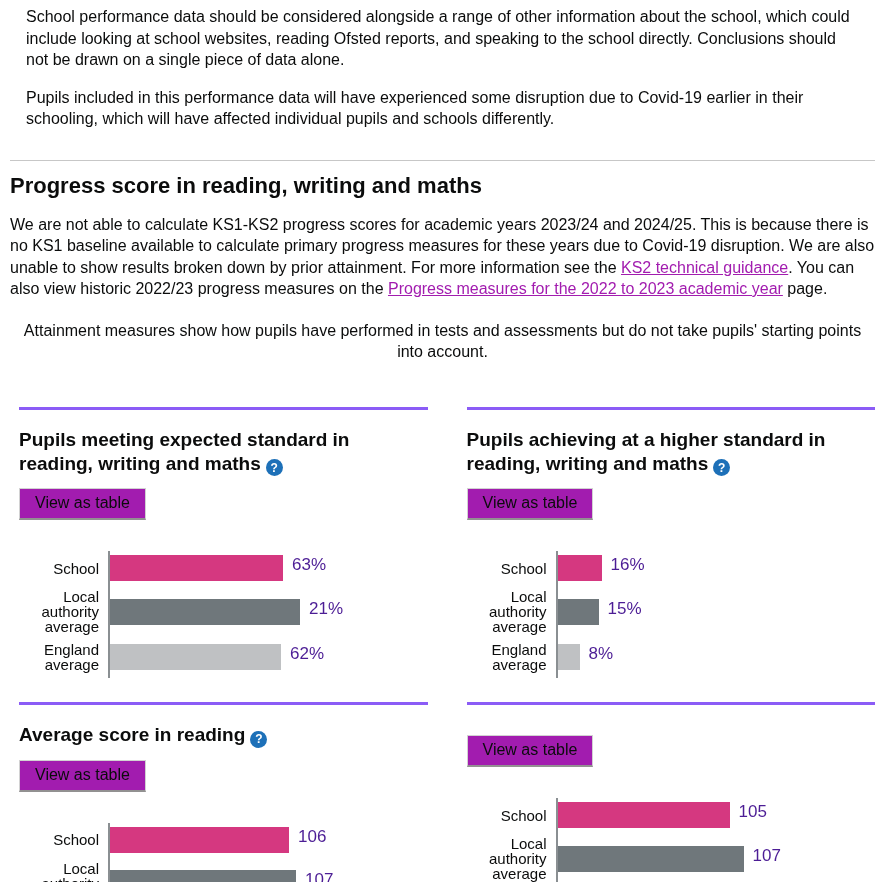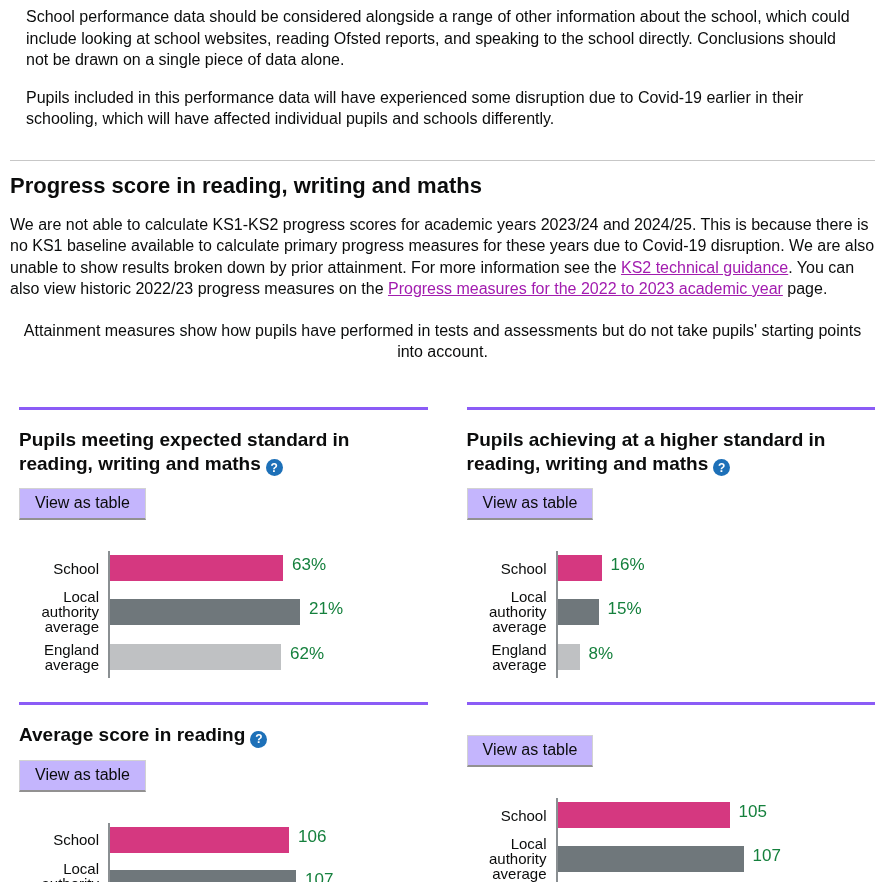--- a/index.html
+++ b/index.html
@@ -38,39 +38,39 @@
     width: 17px; height: 17px; border-radius: 50%;
     background: #1d70b8; color: #ffffff;
     font-size: 12px; font-weight: bold; line-height: 1;
     margin-left: 5px; vertical-align: -2px; cursor: pointer;
   }
   button.view-table-btn {
     display: inline-block; margin-top: 12px;
     padding: 5px 15px 6px;
     font-family: "Liberation Sans", sans-serif;
     font-size: 16px; color: #0b0c0c;
-    background: #c4b5fd;
+    background: #a21caf;
     border: 1px solid #d2d2d2;
     border-bottom: 2px solid #929191;
     cursor: pointer;
   }
 
   .chart { position: relative; margin-top: 31px; }
   .chart-rows { display: flex; flex-direction: column; gap: 8px; padding: 4px 0 6px; }
   .chart-row { display: flex; align-items: center; }
   .bar-label {
     width: 91px; flex: 0 0 91px;
     text-align: right; padding-right: 11px;
     font-size: 15px; line-height: 15px; color: #0b0c0c;
   }
   .bar-wrap { display: flex; align-items: flex-start; }
   .bar { height: 26px; }
   .bar-value {
     margin-left: 9px; margin-top: 1px;
-    font-size: 17px; line-height: 17px; color: #15803d; white-space: nowrap;
+    font-size: 17px; line-height: 17px; color: #4c1d95; white-space: nowrap;
   }
   .chart-y-axis {
     position: absolute; left: 89px; top: 0; width: 2px; background: #8a8f92;
   }
 </style>
 </head>
 <body>
 
 <div class="page">
 

